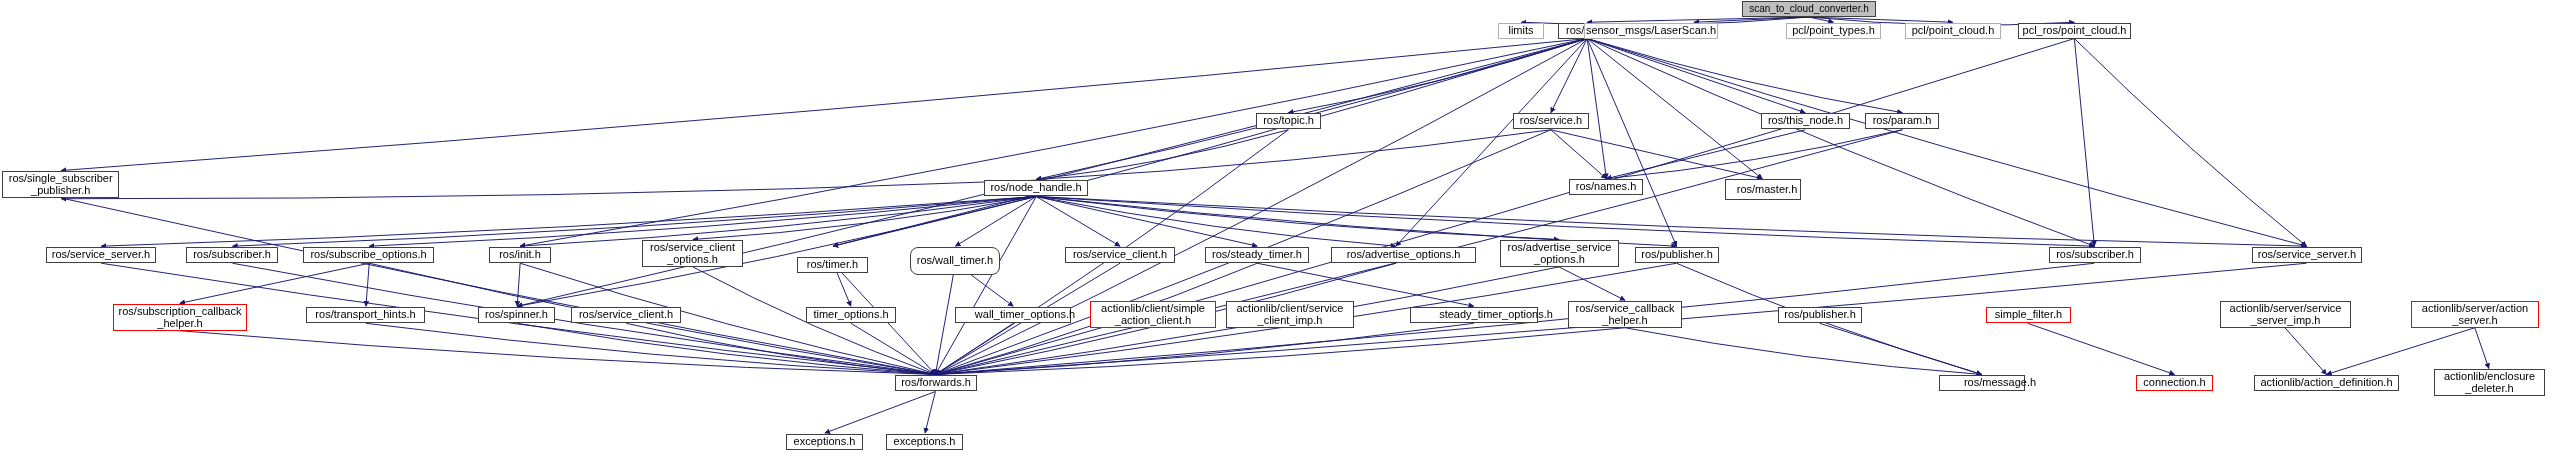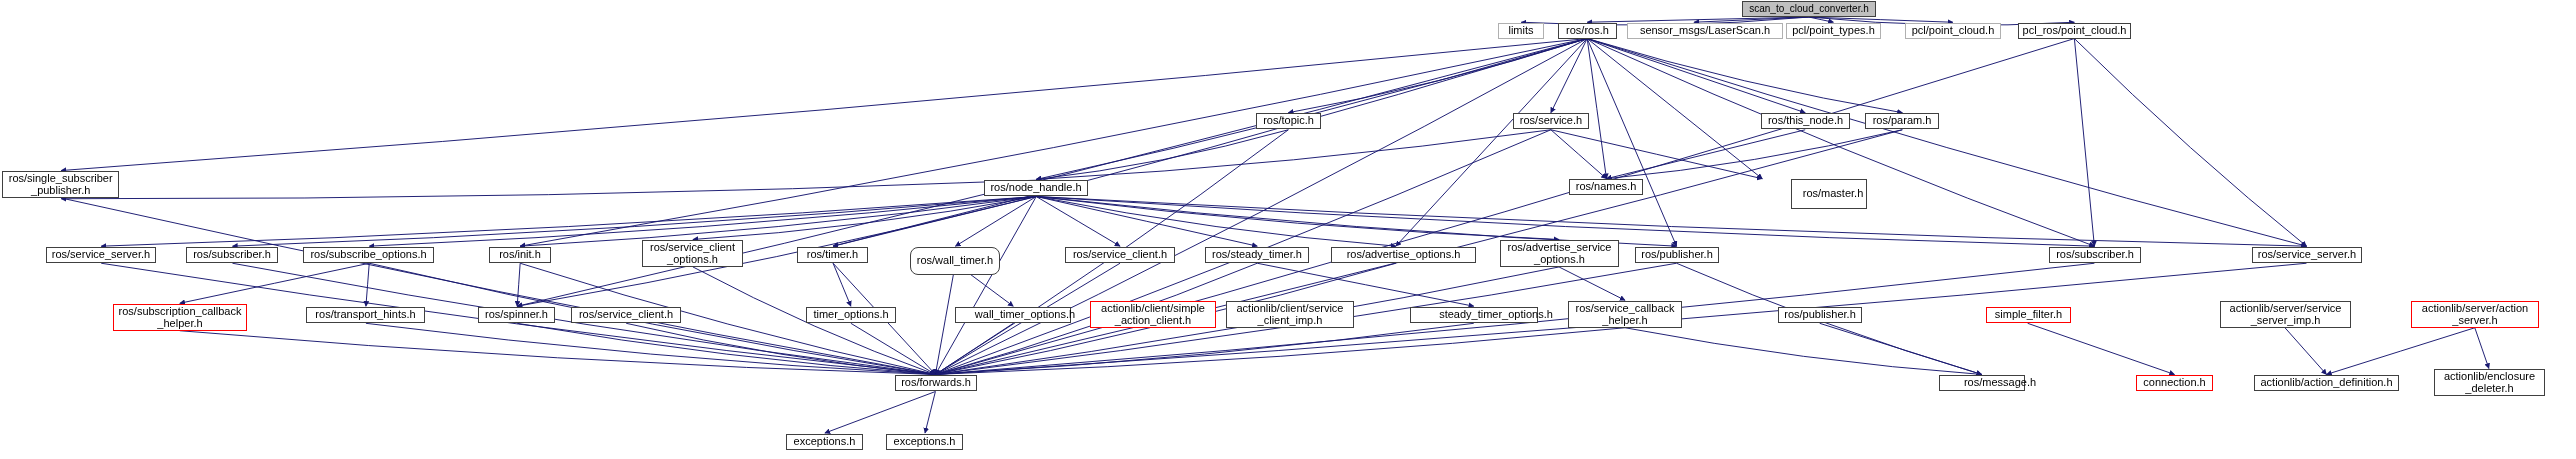--- a/index.html
+++ b/index.html
@@ -115,40 +115,40 @@
         <path d="M 3337 442 Q 3237 473.5 3137 505" stroke="#191970" stroke-width="1.3" fill="none" marker-end="url(#arrow)"></path>
         <path d="M 3337 442 Q 3346.5 469.5 3356 497" stroke="#191970" stroke-width="1.3" fill="none" marker-end="url(#arrow)"></path>
         <path d="M 1261 528 Q 1186.5 556 1112 584" stroke="#191970" stroke-width="1.3" fill="none" marker-end="url(#arrow)"></path>
         <path d="M 1261 528 Q 1254 556 1247 584" stroke="#191970" stroke-width="1.3" fill="none" marker-end="url(#arrow)"></path>
       </g>
   </svg>
   <div id="node-layer">
       <div class="node root" style="left: 1742px; top: 0.7px; width: 134px; height: 16.3px;">scan_to_cloud_converter.h</div>
       <div class="node thin" style="left: 1498px; top: 23px; width: 46px; height: 15.6px;">limits</div>
       <div class="node thick" style="left: 1558px; top: 23px; width: 59px; height: 15.6px;">ros/ros.h</div>
-      <div class="node thin" style="left: 1627px; top: 23px; width: 156px; height: 15.6px;">sensor_msgs/LaserScan.h</div>
+      <div class="node thin" style="left: 1584px; top: 23px; width: 134px; height: 15.6px;">sensor_msgs/LaserScan.h</div>
       <div class="node thin" style="left: 1786px; top: 23px; width: 95px; height: 15.6px;">pcl/point_types.h</div>
       <div class="node thin" style="left: 1905px; top: 23px; width: 96px; height: 15.6px;">pcl/point_cloud.h</div>
       <div class="node thick" style="left: 2018px; top: 23px; width: 113px; height: 15.6px;">pcl_ros/point_cloud.h</div>
       <div class="node thick" style="left: 1256px; top: 113px; width: 65px; height: 16.3px;">ros/topic.h</div>
       <div class="node thick" style="left: 1513px; top: 113px; width: 76px; height: 16.3px;">ros/service.h</div>
       <div class="node thick" style="left: 1761px; top: 113px; width: 89px; height: 16.3px;">ros/this_node.h</div>
       <div class="node thick" style="left: 1865px; top: 113px; width: 74px; height: 16.3px;">ros/param.h</div>
       <div class="node thick" style="left: 984px; top: 180px; width: 104px; height: 16.3px;">ros/node_handle.h</div>
       <div class="node thick" style="left: 1569px; top: 179px; width: 74px; height: 16.3px;">ros/names.h</div>
-      <div class="node thick" style="left: 1791px; top: 179px; width: 76px; height: 30px; padding-left: 8px;">ros/master.h</div>
+      <div class="node thick" style="left: 1725px; top: 179px; width: 76px; height: 21px; padding-left: 8px;">ros/master.h</div>
       <div class="node thick" style="left: 2.2px; top: 171px; width: 117px; height: 27px; text-align: center;">ros/single_subscriber
 _publisher.h</div>
       <div class="node thick" style="left: 46px; top: 247px; width: 110px; height: 16.3px;">ros/service_server.h</div>
       <div class="node thick" style="left: 186px; top: 247px; width: 92px; height: 16.3px;">ros/subscriber.h</div>
       <div class="node thick" style="left: 303px; top: 247px; width: 131px; height: 16.3px;">ros/subscribe_options.h</div>
       <div class="node thick" style="left: 489px; top: 247px; width: 62px; height: 16.3px;">ros/init.h</div>
       <div class="node thick" style="left: 642px; top: 240px; width: 101px; height: 27px;">ros/service_client
 _options.h</div>
-      <div class="node thick" style="left: 797px; top: 247px; width: 71px; height: 16.3px;">ros/timer.h</div>
+      <div class="node thick" style="left: 797px; top: 257px; width: 71px; height: 16.3px;">ros/timer.h</div>
       <div class="node thick" style="left: 910px; top: 247px; width: 90px; height: 28px; border-radius: 8px;">ros/wall_timer.h</div>
       <div class="node thick" style="left: 1065px; top: 247px; width: 110px; height: 16.3px;">ros/service_client.h</div>
       <div class="node thick" style="left: 1205px; top: 247px; width: 104px; height: 16.3px;">ros/steady_timer.h</div>
       <div class="node thick" style="left: 1331px; top: 247px; width: 145px; height: 16.3px;">ros/advertise_options.h</div>
       <div class="node thick" style="left: 1500px; top: 240px; width: 119px; height: 27px;">ros/advertise_service
 _options.h</div>
       <div class="node thick" style="left: 1635px; top: 247px; width: 84px; height: 16.3px;">ros/publisher.h</div>
       <div class="node thick" style="left: 2049px; top: 247px; width: 92px; height: 16.3px;">ros/subscriber.h</div>
       <div class="node thick" style="left: 2252px; top: 247px; width: 110px; height: 16.3px;">ros/service_server.h</div>
       <div class="node red" style="left: 113px; top: 304px; width: 134px; height: 27px;">ros/subscription_callback

